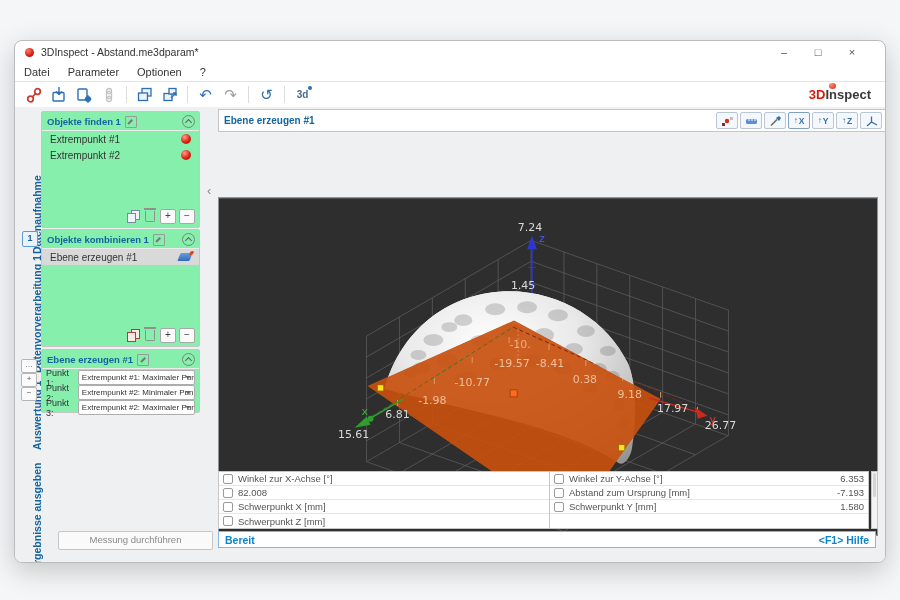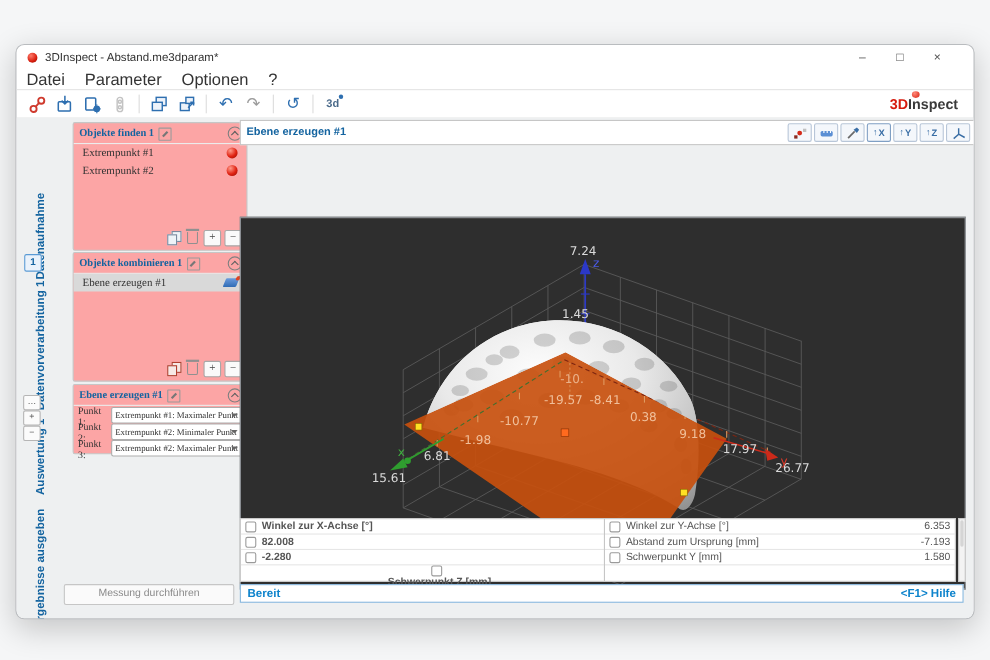--- a/index.html
+++ b/index.html
@@ -6,38 +6,38 @@
   body{width:900px;height:600px;background:#f5f6f7;font-family:"Liberation Sans",sans-serif;position:relative;overflow:hidden;}
   .window{position:absolute;left:14px;top:40px;width:870px;height:521px;background:#fff;border:1px solid #b9bcbf;border-radius:8px;box-shadow:0 8px 28px rgba(0,0,0,.20);overflow:hidden;}
   
   .titlebar{position:absolute;left:0;top:0;right:16px;height:22px;display:flex;align-items:center;padding:0 10px;}
   .appicon{width:9px;height:9px;border-radius:50%;background:radial-gradient(circle at 35% 30%,#ff7a6a,#d81e0e 60%,#8f0d05);margin-right:7px;}
   .apptitle{font-size:10.5px;color:#333;}
   .wctrls{margin-left:auto;display:flex;gap:20px;}
   .wctrl{font-size:11px;color:#555;width:14px;text-align:center;cursor:default;}
   
   .menubar{position:absolute;left:0;top:22px;right:0;height:18px;display:flex;align-items:center;gap:18px;padding:0 9px;}
-  .menuitem{font-size:15px;color:#333;}
+  .menuitem{font-size:11px;color:#333;}
   
   .toolbar{position:absolute;left:0;top:40px;right:0;height:25px;border-top:1px solid #e4e4e4;border-bottom:1px solid #d8d8d8;display:flex;align-items:center;padding:0 6px;}
   .ticon{width:25px;height:20px;display:flex;align-items:center;justify-content:center;}
   .tsep{width:1px;height:17px;background:#dcdcdc;margin:0 5px;}
   .tchar{font-size:15px;line-height:15px;}
   .logo{margin-left:auto;margin-right:8px;position:relative;font-weight:bold;font-size:13px;}
   .logo .red{color:#d61a0c;} .logo .dark{color:#3a3a3a;}
   .logo .dot{position:absolute;top:-4px;left:20px;width:7px;height:6px;border-radius:50%;background:radial-gradient(circle at 35% 30%,#ff8a7a,#d81e0e);}
   
   .content{position:absolute;left:0;top:66px;right:0;bottom:0;background:#eef0f1;}
   
   .vtab{position:absolute;left:14px;width:16px;writing-mode:vertical-rl;transform:rotate(180deg);display:flex;align-items:center;justify-content:center;color:#1464a0;font-weight:bold;font-size:10.5px;white-space:nowrap;}
   .badge1{position:absolute;left:7px;top:124px;width:14px;height:14px;border:1px solid #5b9bd5;border-radius:2px;background:#eaf2fb;color:#1464a0;font-size:9px;font-weight:bold;text-align:center;line-height:13px;}
   .minitool{position:absolute;left:6px;width:14px;height:12px;border:1px solid #b5b5b5;border-radius:2px;background:#fbfbfb;color:#555;font-size:8px;text-align:center;line-height:10px;}
   .handle{position:absolute;left:192px;top:76px;color:#8a8a8a;font-size:13px;}
   
-  .panel{position:absolute;left:51px;width:157px;background:#fca5a5;border:1px solid #c6c6c6;border-radius:2px;font-family:Liberation Serif, serif;}
+  .panel{position:absolute;left:26px;width:157px;background:#86efac;border:1px solid #c6c6c6;border-radius:2px;}
   .phead{height:17px;display:flex;align-items:center;padding:1px 4px 0 5px;border-bottom:1px solid #ececec;}
   .ptitle{color:#1464a0;font-size:9.5px;font-weight:bold;white-space:nowrap;}
   .editbox{width:10px;height:10px;border:1px solid #9a9a9a;border-radius:1px;margin-left:4px;position:relative;flex:none;}
   .editbox::after{content:"";position:absolute;left:1.5px;top:4px;width:6px;height:1.5px;background:#777;transform:rotate(-45deg);}
   .collapse{margin-left:auto;width:11px;height:11px;border:1px solid #808080;border-radius:50%;position:relative;flex:none;}
   .collapse::after{content:"";position:absolute;left:3px;top:4px;width:4px;height:4px;border-left:1.4px solid #606060;border-top:1.4px solid #606060;transform:rotate(45deg);}
   .pitem{height:16px;display:flex;align-items:center;padding:0 8px;font-size:10px;color:#333;}
   .pitem.sel{background:#d9d9d9;}
   .ball{margin-left:auto;width:10px;height:10px;border-radius:50%;background:radial-gradient(circle at 35% 30%,#ff9a8a,#e02212 55%,#8f0d05);}
   .planeic{margin-left:auto;width:12px;height:8px;background:linear-gradient(#6b9bdc,#2f6bb5);transform:skewX(-22deg);border-radius:1px;position:relative;}
@@ -57,21 +57,21 @@
   
   .mainhead{position:absolute;left:203px;top:68px;width:658px;height:21px;background:#fff;border:1px solid #c6c6c6;display:flex;align-items:center;padding:0 5px;}
   .maintitle{color:#1464a0;font-size:10px;font-weight:bold;}
   .vbtns{margin-left:auto;display:flex;gap:2px;}
   .vbtn{width:20px;height:15px;border:1px solid #b8c6d8;border-radius:2px;background:#f4f7fb;display:flex;align-items:center;justify-content:center;font-size:8.5px;font-weight:bold;color:#3a6ea5;}
   .vbtn .arr{font-size:8px;margin-right:1px;}
   .viewport{position:absolute;left:203px;top:90px;width:658px;height:337px;background:#737373;border:1px solid #8f9499;}
   
   .rescol{position:absolute;top:430px;height:58px;background:#fff;border:1px solid #c6c6c6;box-sizing:border-box;}
   .rrow{height:14px;display:flex;align-items:center;border-bottom:1px solid #e6e6e6;padding:0 4px;box-sizing:border-box;}
-  .rrow:last-child{border-bottom:none;flex-direction:column;}
+  .rrow:last-child{border-bottom:none;}
   .cb{width:8px;height:8px;border:1px solid #9a9a9a;border-radius:2px;background:#fff;margin-right:5px;flex:none;}
   .rlabel{font-size:9.5px;color:#555;flex:1;white-space:nowrap;}
   .rval{font-size:9.5px;color:#555;}
   .resscroll{position:absolute;left:1058px;top:430px;width:7px;height:58px;background:#f3f3f3;border:1px solid #c6c6c6;box-sizing:border-box;}
   .resscroll .thumb{margin:1px;height:24px;background:#d5d5d5;border-radius:2px;}
   
   .statusbar{position:absolute;left:203px;top:490px;width:658px;height:17px;background:#fff;border:1px solid #86b6dc;display:flex;align-items:center;padding:0 6px;box-sizing:border-box;}
   .statusL{color:#0d83cc;font-weight:bold;font-size:10.5px;}
   .statusR{margin-left:auto;color:#0d83cc;font-weight:bold;font-size:10.5px;}
   svg text{font-family:"DejaVu Sans",sans-serif;}
@@ -401,32 +401,33 @@
           <text x="584" y="315">0.38</text>
           <text x="629" y="330">9.18</text>
           <text x="519" y="280" opacity="0.85">-10.</text>
         </g>
         <text x="538" y="174" font-size="11" fill="#4a5ae8">z</text>
         <text x="360" y="347" font-size="11" fill="#3fae3f">x</text>
         <text x="709" y="355" font-size="11" fill="#e03a2a">y</text>
       </svg>
     </div>
 
-    <div class="rescol" style="left:203px;top:364px;width:363px;font-weight:bold;">
+    <div class="rescol" style="left:203px;top:364px;width:363px;">
       <div class="rrow">
         <span class="cb"></span>
         <span class="rlabel">Winkel zur X-Achse [°]</span>
         <span class="rval">-4.828</span>
       </div>
       <div class="rrow">
         <span class="cb"></span>
         <span class="rval">82.008</span>
       </div>
       <div class="rrow">
         <span class="cb"></span>
+        <span class="rlabel">Schwerpunkt X [mm]</span>
         <span class="rval">-2.280</span>
       </div>
       <div class="rrow">
         <span class="cb"></span>
         <span class="rlabel">Schwerpunkt Z [mm]</span>
         <span class="rval">-7.633</span>
       </div>
     </div>
     <div class="rescol" style="left:534px;top:364px;width:320px;">
       <div class="rrow">

